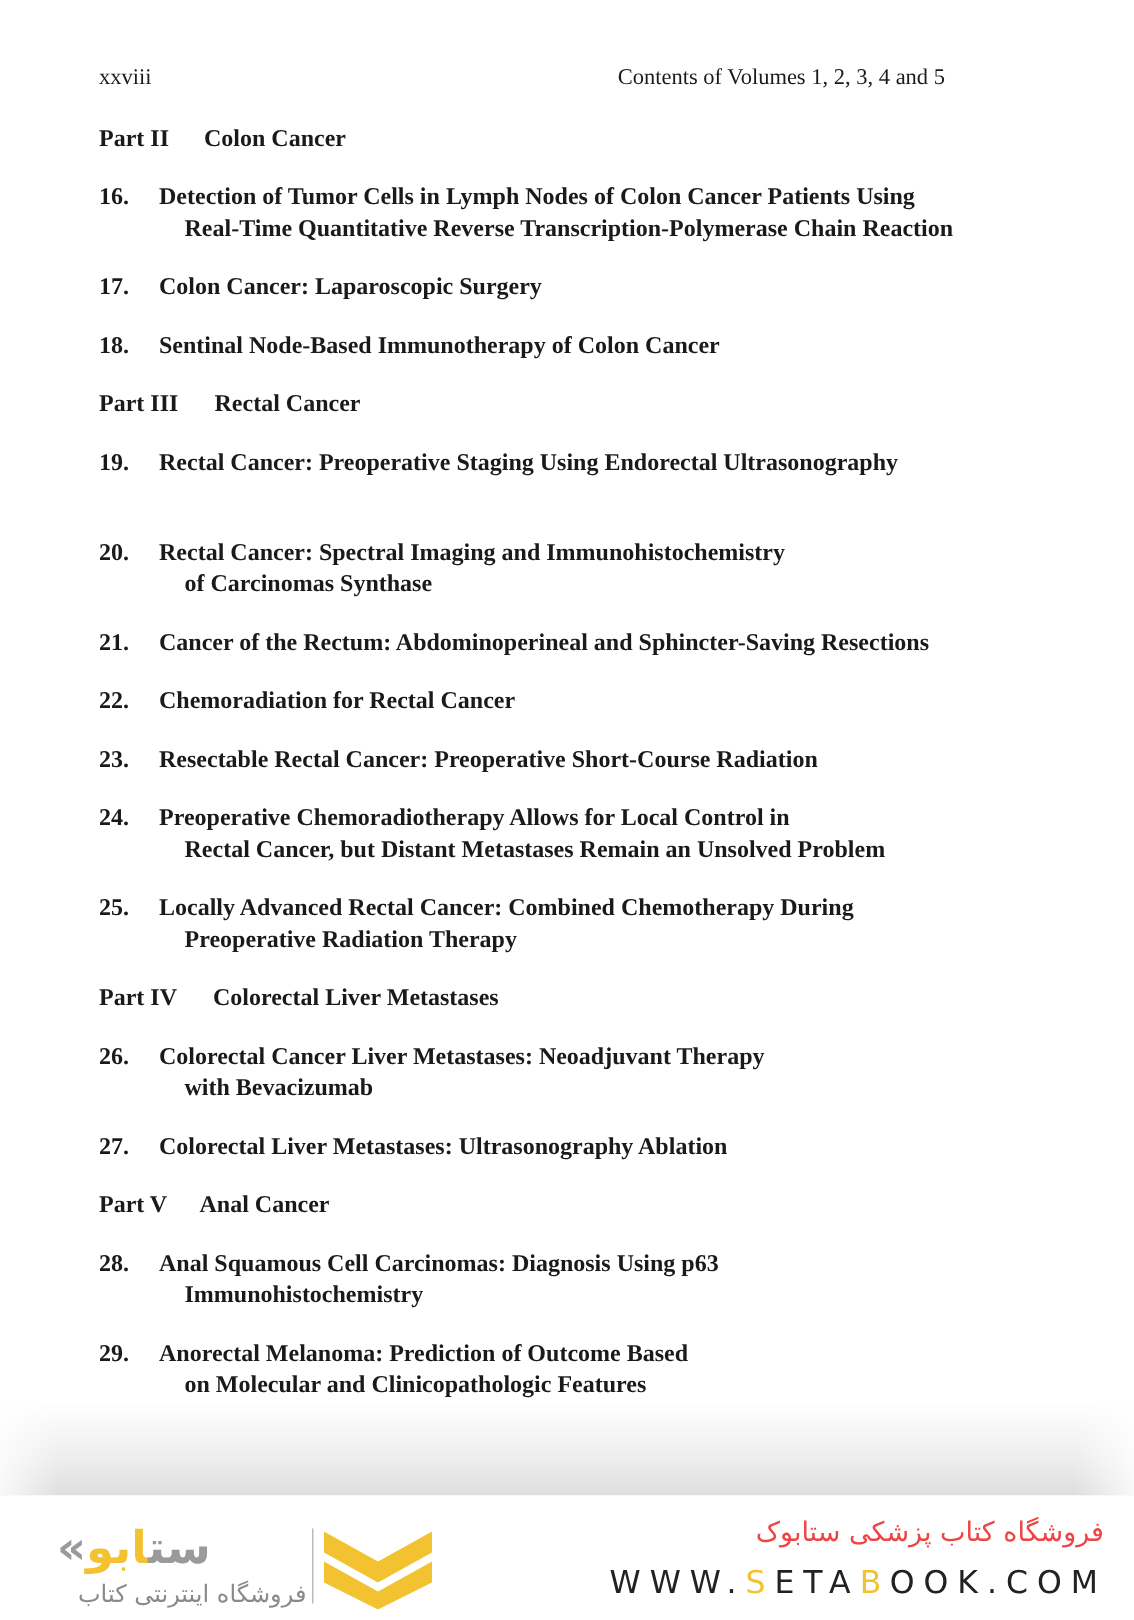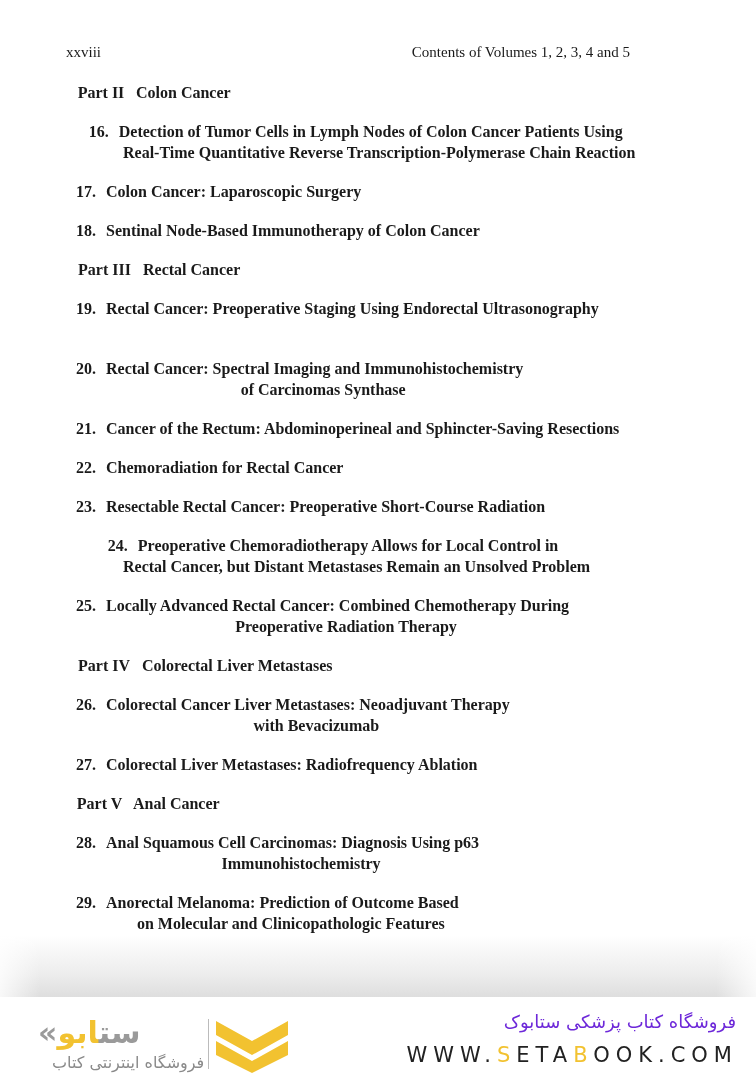--- a/index.html
+++ b/index.html
@@ -1,18 +1,18 @@
 <!DOCTYPE html>
 <html><head>
 <meta charset="utf-8">
 <style>
   html, body { margin:0; padding:0; }
   body { width:756px; height:1080px; background:#ffffff; position:relative; overflow:hidden;
          font-family:"Liberation Serif","DejaVu Serif",serif; color:#1a1a1a; }
-  .page { position:absolute; left:0; top:0; width:696px; height:995px; background:#ffffff;text-align:center; }
+  .page { position:absolute; left:0; top:0; width:696px; height:995px; background:#ffffff; }
   .shade { position:absolute; left:0; top:935px; width:756px; height:62px;
            background:linear-gradient(to bottom, rgba(255,255,255,0) 0%, #ececec 65%, #dedede 100%); }
   .shade::before, .shade::after { content:""; position:absolute; top:0; bottom:0; width:40px; }
   .shade::before { left:0; background:linear-gradient(to right, rgba(255,255,255,0.8), rgba(255,255,255,0)); }
   .shade::after { right:0; background:linear-gradient(to left, rgba(255,255,255,0.8), rgba(255,255,255,0)); }
   .header { position:absolute; top:44px; left:66px; right:66px; height:22px; font-size:15px; }
   .header .pnum { position:absolute; left:0; top:0; }
   .header .rt { position:absolute; right:0; top:0; }
   .entry { position:absolute; left:66px; font-weight:bold; font-size:16px; line-height:21px; }
   .part .plabel { display:inline-block; width:70px; }
@@ -21,21 +21,21 @@
   .part.p5 .plabel { width:67px; }
   .chap .num { display:inline-block; width:40px; }
   .chap .l2 { display:block; padding-left:57px; }
   .footer { position:absolute; left:0; top:997px; width:756px; height:83px; background:#ffffff; }
   .logo-wrap { position:absolute; left:38px; top:18px; width:250px; height:60px; }
   .logo-text { position:absolute; left:0; top:0; font-family:"DejaVu Sans",sans-serif; font-size:30px; font-weight:bold; color:#9a9a9a; letter-spacing:-1px; }
   .logo-text .y { color:#f2c230;text-align:center; }
   .logo-sub { position:absolute; left:14px; top:38px; font-family:"DejaVu Sans",sans-serif; font-size:16px; color:#8a8a8a; direction:rtl; }
   .logo-div { position:absolute; left:170px; top:4px; width:1px; height:50px; background:#bbbbbb; }
   .chev { position:absolute; left:178px; top:2px; width:72px; height:56px; }
-  .shop-fa { position:absolute; right:20px; top:14px; font-family:"DejaVu Sans",sans-serif; font-size:18px; color:#6d28d9; direction:rtl; }
+  .shop-fa { position:absolute; right:20px; top:14px; font-family:"DejaVu Sans",sans-serif; font-size:18px; color:#ef4444; direction:rtl; }
   .shop-url { position:absolute; right:18px; top:46px; font-family:"DejaVu Sans",sans-serif; font-size:21px; letter-spacing:6px; color:#222; }
   .shop-url .y { color:#f2c230; }
 </style>
 </head>
 <body>
 
 <div class="page">
   <div class="header">
     <span class="pnum">xxviii</span>
     <span class="rt">Contents of Volumes 1, 2, 3, 4 and 5</span>
@@ -82,21 +82,21 @@
     <span class="l2">Preoperative Radiation Therapy</span>
   </div>
   <div class="entry part p4" style="top:655px">
     <span class="plabel">Part IV</span><span>Colorectal Liver Metastases</span>
   </div>
   <div class="entry chap" style="top:694px">
     <span class="num">26.</span><span>Colorectal Cancer Liver Metastases: Neoadjuvant Therapy</span>
     <span class="l2">with Bevacizumab</span>
   </div>
   <div class="entry chap" style="top:754px">
-    <span class="num">27.</span><span>Colorectal Liver Metastases: Radiofrequency Ablation</span>
+    <span class="num">27.</span><span>Colorectal Liver Metastases: Ultrasonography Ablation</span>
   </div>
   <div class="entry part p5" style="top:793px">
     <span class="plabel">Part V</span><span>Anal Cancer</span>
   </div>
   <div class="entry chap" style="top:832px">
     <span class="num">28.</span><span>Anal Squamous Cell Carcinomas: Diagnosis Using p63</span>
     <span class="l2">Immunohistochemistry</span>
   </div>
   <div class="entry chap" style="top:892px">
     <span class="num">29.</span><span>Anorectal Melanoma: Prediction of Outcome Based</span>

